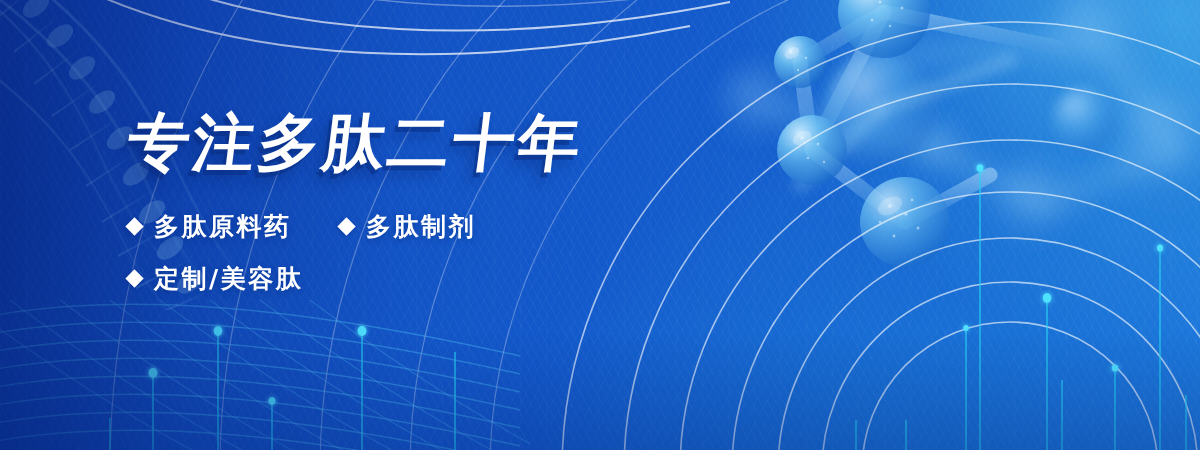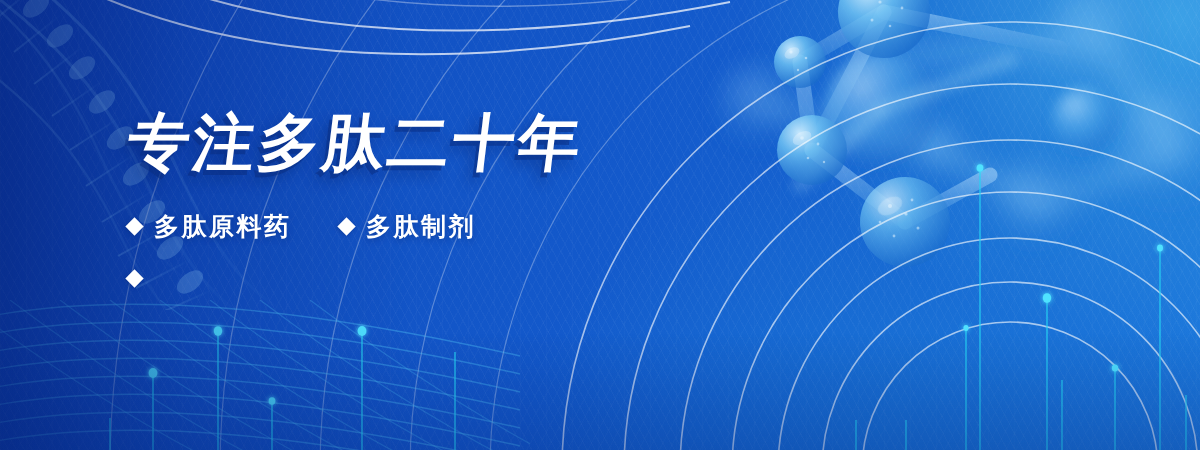--- a/index.html
+++ b/index.html
@@ -361,18 +361,19 @@
       </div>
 
 
       <div class="bullet">
         <span class="dia"></span>
         <span class="btxt">多肽制剂</span>
       </div>
 
       <div class="bullet">
         <span class="dia"></span>
+        <span class="btxt">定制/美容肽</span>
       </div>
 
     </div>
   </div>
 
 </div>
 
 </body></html>

